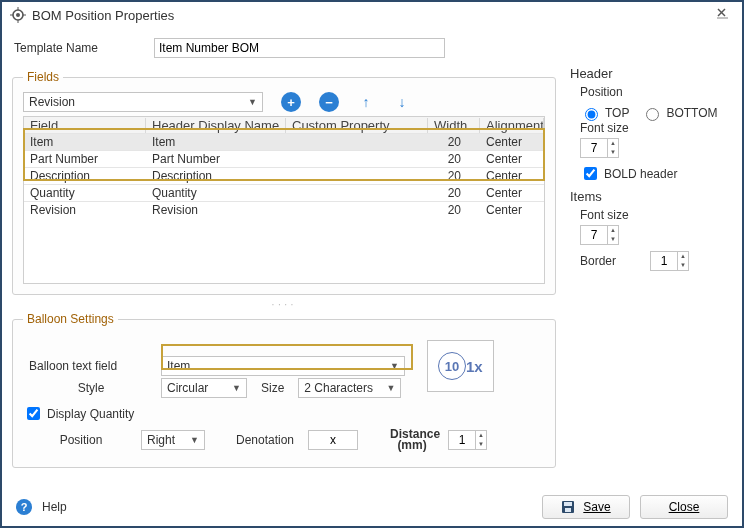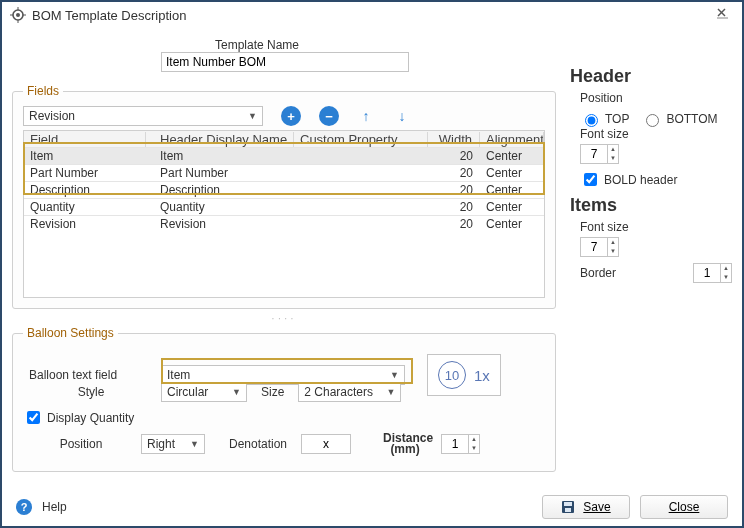--- a/index.html
+++ b/index.html
@@ -38,25 +38,24 @@
     display: flex;
     padding: 4px 10px 0 10px;
     gap: 14px;
   }
   .left-col { flex: 1; }
   .right-col { width: 162px; padding-top: 28px; }
   .row-name {
     display: flex;
     align-items: center;
     margin: 6px 0 12px 2px;
-    flex-direction: column;
   }
   .row-name label { width: 140px; }
   .row-name input {
-    width: 248px;
+    width: 291px;
     height: 20px;
     border: 1px solid #c4c4c4;
     background: #fff;
     padding: 1px 4px;
     font: inherit;
   }
   fieldset {
     border: 1px solid #d0d0d0;
     border-radius: 3px;
     margin: 0 0 8px 0;
@@ -110,23 +109,23 @@
   }
   .grid-head {
     background: #f4f4f4;
     font-size: 13px;
     color: #444;
     border-top: 1px solid #cfcfcf;
   }
   .grid-head .cell { border-right: 1px solid #d8d8d8; }
   .cell { padding: 0 6px; overflow: hidden; white-space: nowrap; }
   .c1 { width: 122px; }
-  .c2 { width: 140px; margin-left: 8px; }
+  .c2 { width: 140px; }
   .c3 { flex: 1; }
-  .c4 { width: 52px; text-align: right; padding-right: 7px; }
+  .c4 { width: 52px; text-align: right; padding-right: 19px; }
   .c5 { width: 64px; }
   .grid-row.selected { background: #e9e9e9; }
   .highlight-box {
     position: absolute;
     border: 2px solid #c7a23a;
     pointer-events: none;
   }
   .balloon-row {
     display: flex;
     align-items: center;
@@ -150,37 +149,37 @@
     border-left: 1px solid #c4c4c4;
     font-size: 6px; color: #555;
   }
   .spin .btns span { width: 10px; height: 9px; text-align: center; cursor: pointer; line-height: 9px; }
   .preview {
     display: inline-flex;
     border: 1px solid #c4c4c4;
     background: #fff;
     padding: 4px 10px;
     align-items: center;
-    gap: 8px;
-    height: 42px;
+    height: 52px;
+    font-weight: bold;
   }
   .preview .circ {
     width: 28px; height: 28px; border: 1px solid #5a77b5; border-radius: 50%;
     display: flex; align-items: center; justify-content: center;
     color: #5a77b5; font-size: 13px;
   }
   .preview .txt { color: #5a77b5; font-size: 15px; }
   .chk { display: inline-flex; align-items: center; gap: 4px; }
   .chk input { width: 13px; height: 13px; }
-  .right-col .sec-title { font-weight: bold; font-size: 18px; color: #333; margin: 6px 0 4px 0; }
+  .right-col .sec-title { font-weight: normal; font-size: 13px; color: #333; margin: 6px 0 4px 0; }
   .right-col .sub { margin-left: 10px; margin-bottom: 6px; }
   .right-col .sub label { display: block; margin-bottom: 3px; }
   .radio-row { display: flex; align-items: flex-start; gap: 12px; margin: 4px 0 0 10px; }
   .radio { display: inline-flex; align-items: center; gap: 4px; }
-  .right-row { display: flex; align-items: center; margin: 4px 0 4px 10px; justify-content: space-between; }
+  .right-row { display: flex; align-items: center; margin: 4px 0 4px 10px; }
   .right-row label { width: 70px; }
   .footer {
     position: absolute;
     left: 0; right: 0; bottom: 0;
     height: 38px;
     display: flex;
     align-items: center;
     padding: 0 14px;
     gap: 10px;
   }
@@ -218,21 +217,21 @@
   <span class="icon">
     <svg width="16" height="16" viewBox="0 0 16 16">
         <circle cx="8" cy="8" r="5" fill="none" stroke="#555" stroke-width="1.6"></circle>
         <circle cx="8" cy="8" r="2" fill="#555"></circle>
         <line x1="8" y1="0" x2="8" y2="3" stroke="#555"></line>
         <line x1="8" y1="13" x2="8" y2="16" stroke="#555"></line>
         <line x1="0" y1="8" x2="3" y2="8" stroke="#555"></line>
         <line x1="13" y1="8" x2="16" y2="8" stroke="#555"></line>
       </svg>
   </span>
-  <span>BOM Template Description</span>
+  <span>BOM Position Properties</span>
   <span class="spacer"></span>
   <span class="close-x">
     <svg width="14" height="11" viewBox="0 0 14 11">
         <line x1="2" y1="1" x2="9" y2="8" stroke="#555" stroke-width="1.4"></line>
         <line x1="9" y1="1" x2="2" y2="8" stroke="#555" stroke-width="1.4"></line>
         <line x1="1" y1="10" x2="12" y2="10" stroke="#888"></line>
       </svg>
   </span>
 </div>
 
@@ -348,21 +347,21 @@
           <span>Display Quantity</span>
         </span>
       </div>
 
       <div class="balloon-row">
         <label style="text-align:center;width:110px;">Position</label>
         <div class="combo" style="width:64px;">
           <span class="val">Right</span>
           <span class="caret">▼</span>
         </div>
-        <label class="short" style="margin-left:10px;text-align:right;">Denotation</label>
+        <label class="short" style="margin-left:17px;text-align:right;">Denotation</label>
         <input type="text" style="width: 50px; height: 20px; border: 1px solid rgb(196, 196, 196); text-align: center; font: inherit;" value="x">
         <label class="short" style="margin-left:18px;width:56px;line-height:11px;text-align:center;font-weight:bold;">Distance (mm)</label>
         <span class="spin">
           <input type="text" value="1" style="">
           <span class="btns">
               <span>▲</span>
               <span>▼</span>
             </span>
         </span>
       </div>

